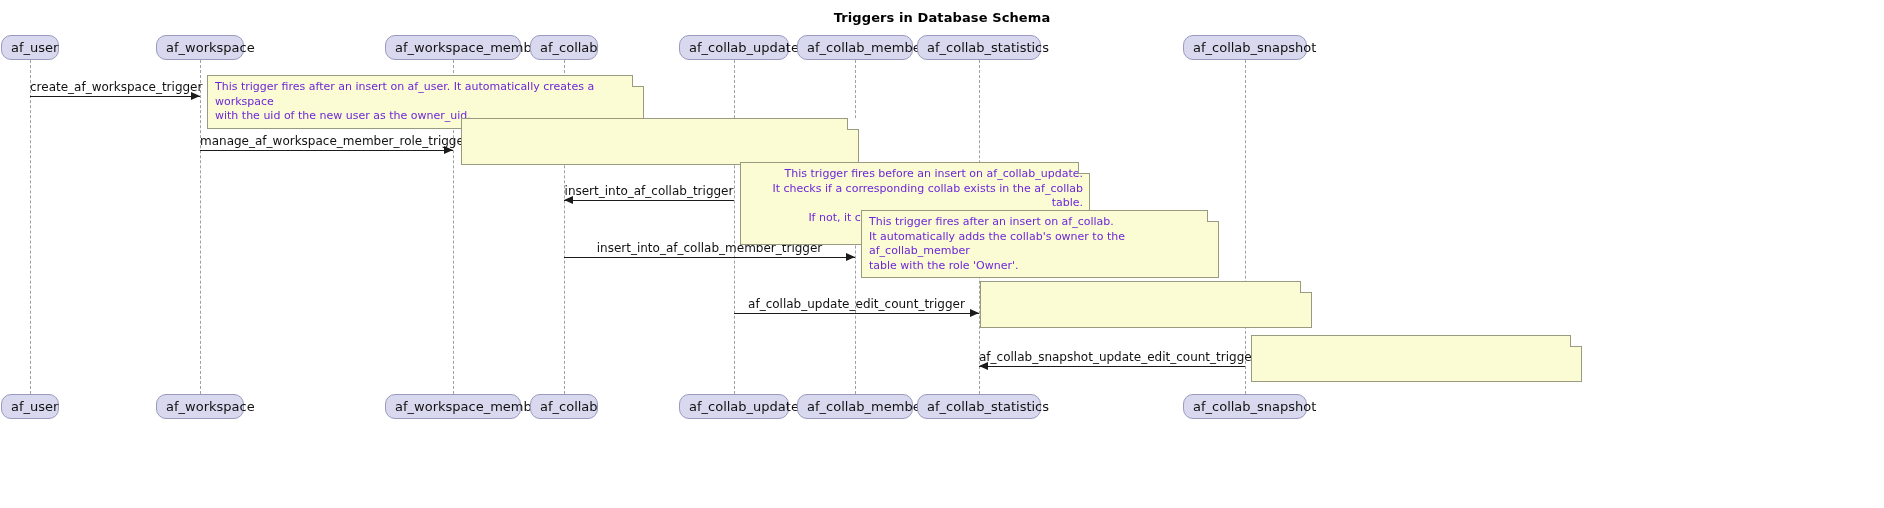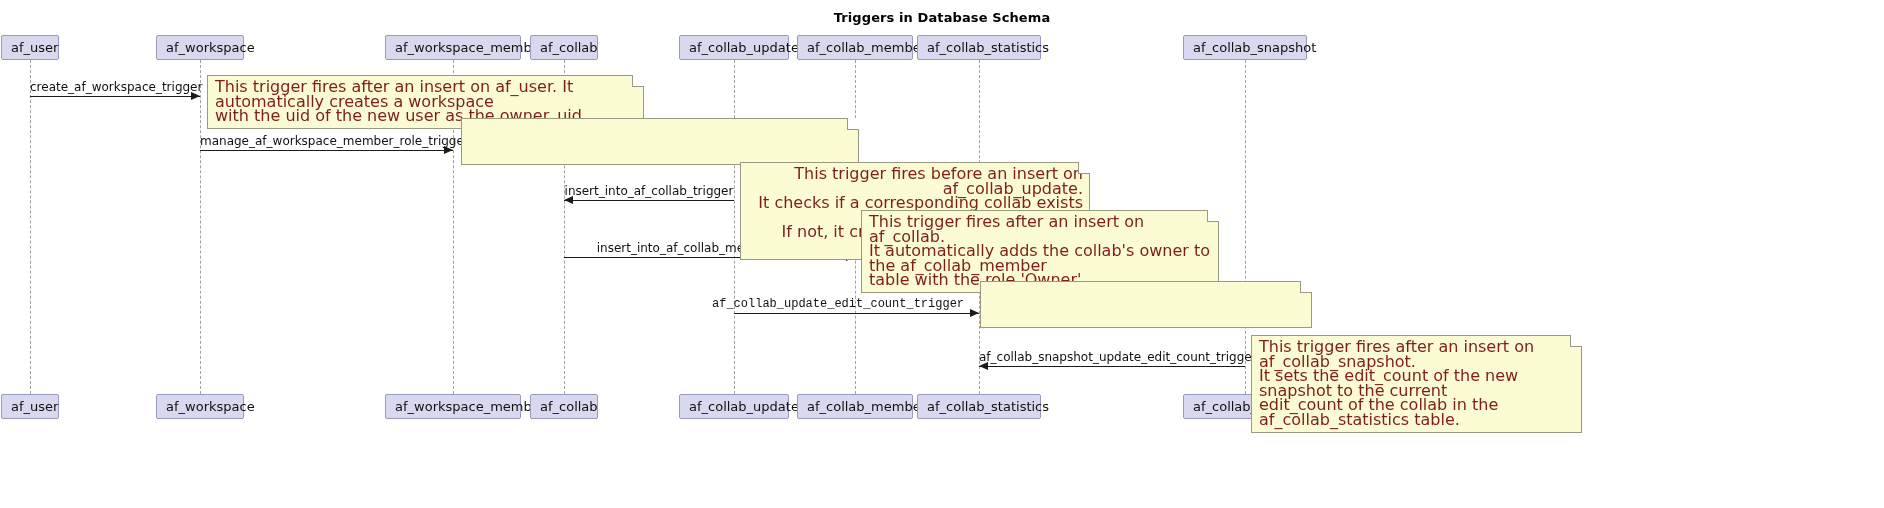--- a/index.html
+++ b/index.html
@@ -36,21 +36,21 @@
     position: absolute;
     width: 0;
     border-left: 1px dashed #a0a0a0;
   }
   
   .participant {
     position: absolute;
     box-sizing: border-box;
     background: #d8d8ee;
     border: 1px solid #9a9ac0;
-    border-radius: 2px;
+    border-radius: 10px;
     height: 25px;
     line-height: 23px;
     text-align: center;
     font-size: 13px;
     color: #111111;
     white-space: nowrap;
     padding: 0 9px;
   }
   
   .msg-line {
@@ -76,23 +76,23 @@
   }
   .arrowhead.left {
     border-right: 9px solid #1b1b1b;
   }
   
   .note {
     position: absolute;
     box-sizing: border-box;
     background: #fbfbd4;
     border: 1px solid #9a9a80;
-    font-size: 16px;
+    font-size: 11px;
     line-height: 14.6px;
-    color: #7f1d1d;
+    color: #6d28d9;
     padding: 4px 6px 4px 7px;
     white-space: pre-line;
   }
   .note .fold {
     position: absolute;
     top: -1px;
     right: -1px;
     width: 11px;
     height: 11px;
     background: #ffffff;
@@ -143,33 +143,31 @@
       <div class="arrowhead right" style="top: 146px; left: 444px;"></div>
       <div class="msg-label" style="left: 200px; width: 253px; top: 134px;">manage_af_workspace_member_role_trigger</div>
       <div class="msg-line" style="left: 564px; top: 200px; width: 170px;"></div>
       <div class="arrowhead left" style="top: 196px; left: 564px;"></div>
       <div class="msg-label" style="left: 564px; width: 170px; top: 184px;">insert_into_af_collab_trigger</div>
       <div class="msg-line" style="left: 564px; top: 257px; width: 291px;"></div>
       <div class="arrowhead right" style="top: 253px; left: 846px;"></div>
       <div class="msg-label" style="left: 564px; width: 291px; top: 241px;">insert_into_af_collab_member_trigger</div>
       <div class="msg-line" style="left: 734px; top: 313px; width: 245px;"></div>
       <div class="arrowhead right" style="top: 309px; left: 970px;"></div>
-      <div class="msg-label" style="left: 712px; width: 245px; top: 297px; font-family: Liberation Mono, monospace;">af_collab_update_edit_count_trigger</div>
+      <div class="msg-label" style="left: 734px; width: 245px; top: 297px;">af_collab_update_edit_count_trigger</div>
       <div class="msg-line" style="left: 979px; top: 366px; width: 266px;"></div>
       <div class="arrowhead left" style="top: 362px; left: 979px;"></div>
       <div class="msg-label" style="left: 979px; width: 266px; top: 350px;">af_collab_snapshot_update_edit_count_trigger</div>
     </div>
   <div id="notes">
       <div class="note" style="left: 207px; top: 75px; width: 437px; min-height: 32px;"><span>This trigger fires after an insert on af_user. It automatically creates a workspace
 with the uid of the new user as the owner_uid.</span><span class="fold"></span></div>
       <div class="note" style="left: 461px; top: 118px; width: 398px; min-height: 47px;"><span class="fold"></span></div>
       <div class="note" style="left: 740px; top: 162px; width: 350px; min-height: 47px; text-align: right;"><span>This trigger fires before an insert on af_collab_update.
 It checks if a corresponding collab exists in the af_collab table.
 If not, it creates one with the oid, uid, and current timestamp.</span><span class="fold"></span></div>
       <div class="note" style="left: 861px; top: 210px; width: 358px; min-height: 47px;"><span>This trigger fires after an insert on af_collab.
 It automatically adds the collab's owner to the af_collab_member
 table with the role 'Owner'.</span><span class="fold"></span></div>
       <div class="note" style="left: 980px; top: 281px; width: 332px; min-height: 47px;"><span class="fold"></span></div>
-      <div class="note" style="left: 1251px; top: 335px; width: 331px; min-height: 47px;"><span>This trigger fires after an insert on af_collab_snapshot.
-It sets the edit_count of the new snapshot to the current
-edit_count of the collab in the af_collab_statistics table.</span><span class="fold"></span></div>
+      <div class="note" style="left: 1251px; top: 335px; width: 331px; min-height: 47px;"><span class="fold"></span></div>
     </div>
 </div>
 
 </body></html>

